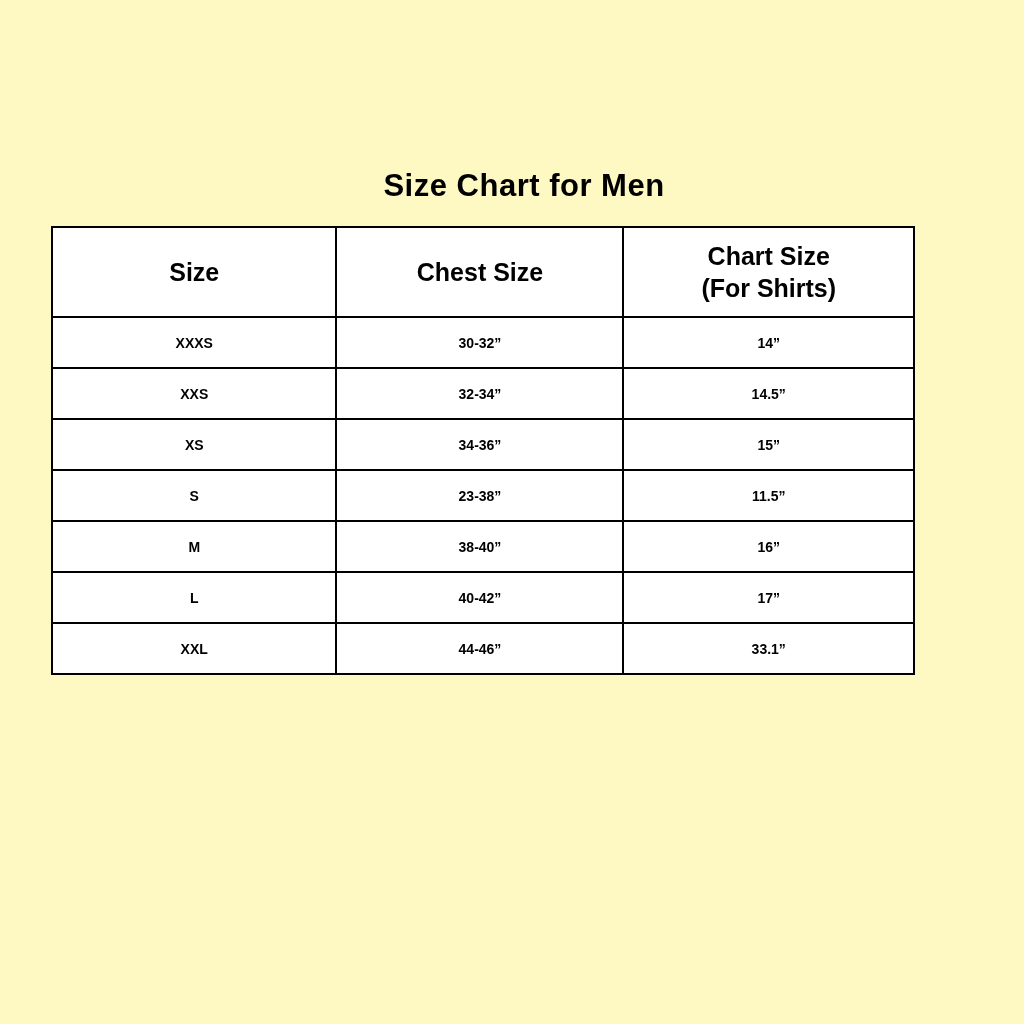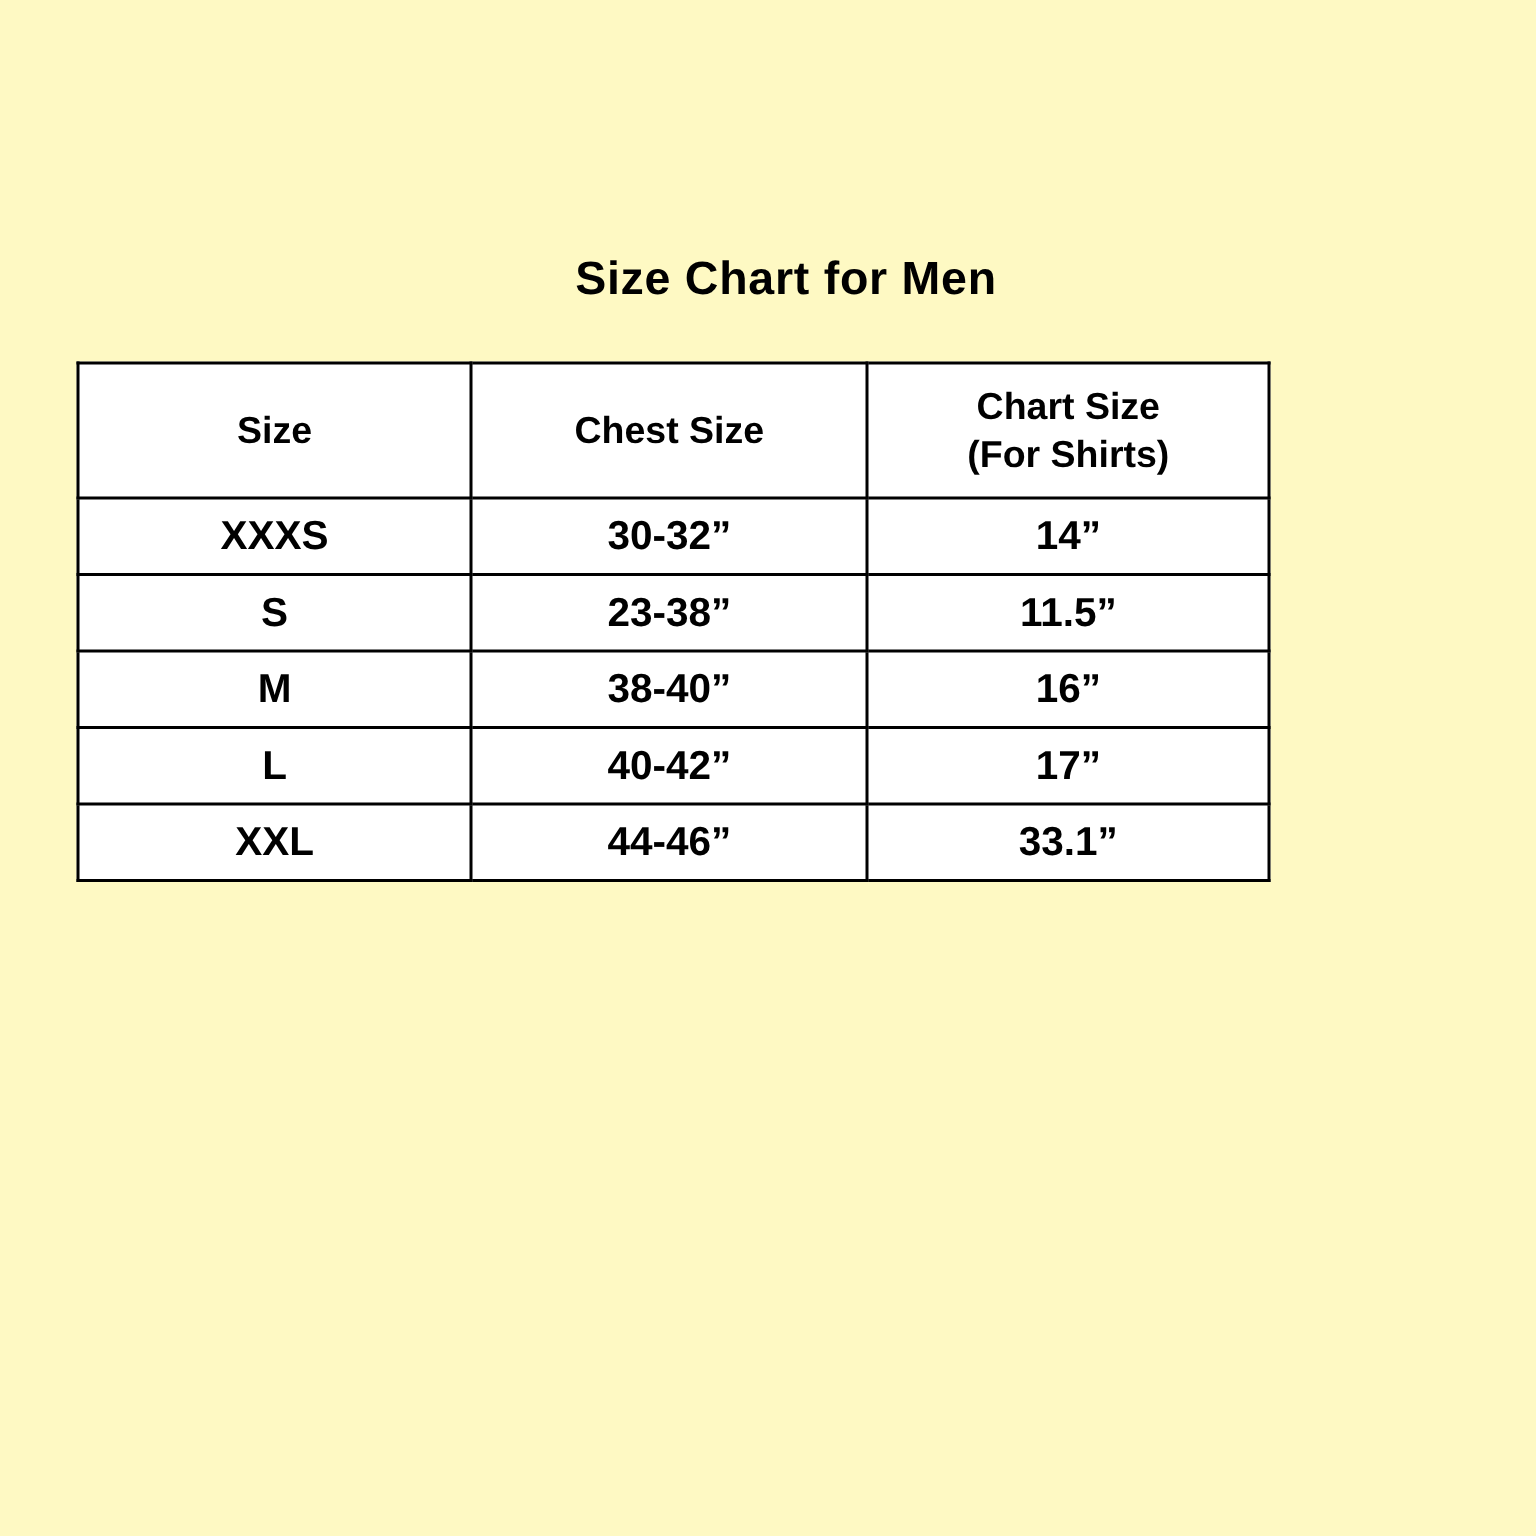--- a/index.html
+++ b/index.html
@@ -22,44 +22,44 @@
     left: 0;
     width: 100%;
     text-align: center;
     font-size: 31px;
     font-weight: bold;
     color: #000000;
     letter-spacing: 0.5px;
   }
   table.size-table {
     position: absolute;
-    top: 241px;
+    top: 226px;
     left: 51px;
-    width: 796px;
+    width: 864px;
     border-collapse: collapse;
     table-layout: fixed;
     background: #ffffff;
   }
   table.size-table th,
   table.size-table td {
     border: 2px solid #000000;
     text-align: center;
     vertical-align: middle;
     color: #000000;
     font-weight: bold;
     padding: 0;
   }
   table.size-table th {
     height: 88px;
     font-size: 25px;
     line-height: 1.3;
   }
   table.size-table td {
     height: 49px;
-    font-size: 27px;
+    font-size: 14px;
   }
   col.c1 { width: 33%; }
   col.c2 { width: 33.3%; }
   col.c3 { width: 33.7%; }
 </style>
 </head>
 <body>
 
 <div class="canvas">
 
@@ -81,20 +81,30 @@
         </th>
       </tr>
     </thead>
     <tbody>
         <tr>
           <td>XXXS</td>
           <td>30-32”</td>
           <td>14”</td>
         </tr>
         <tr>
+          <td>XXS</td>
+          <td>32-34”</td>
+          <td>14.5”</td>
+        </tr>
+        <tr>
+          <td>XS</td>
+          <td>34-36”</td>
+          <td>15”</td>
+        </tr>
+        <tr>
           <td>S</td>
           <td>23-38”</td>
           <td>11.5”</td>
         </tr>
         <tr>
           <td>M</td>
           <td>38-40”</td>
           <td>16”</td>
         </tr>
         <tr>

